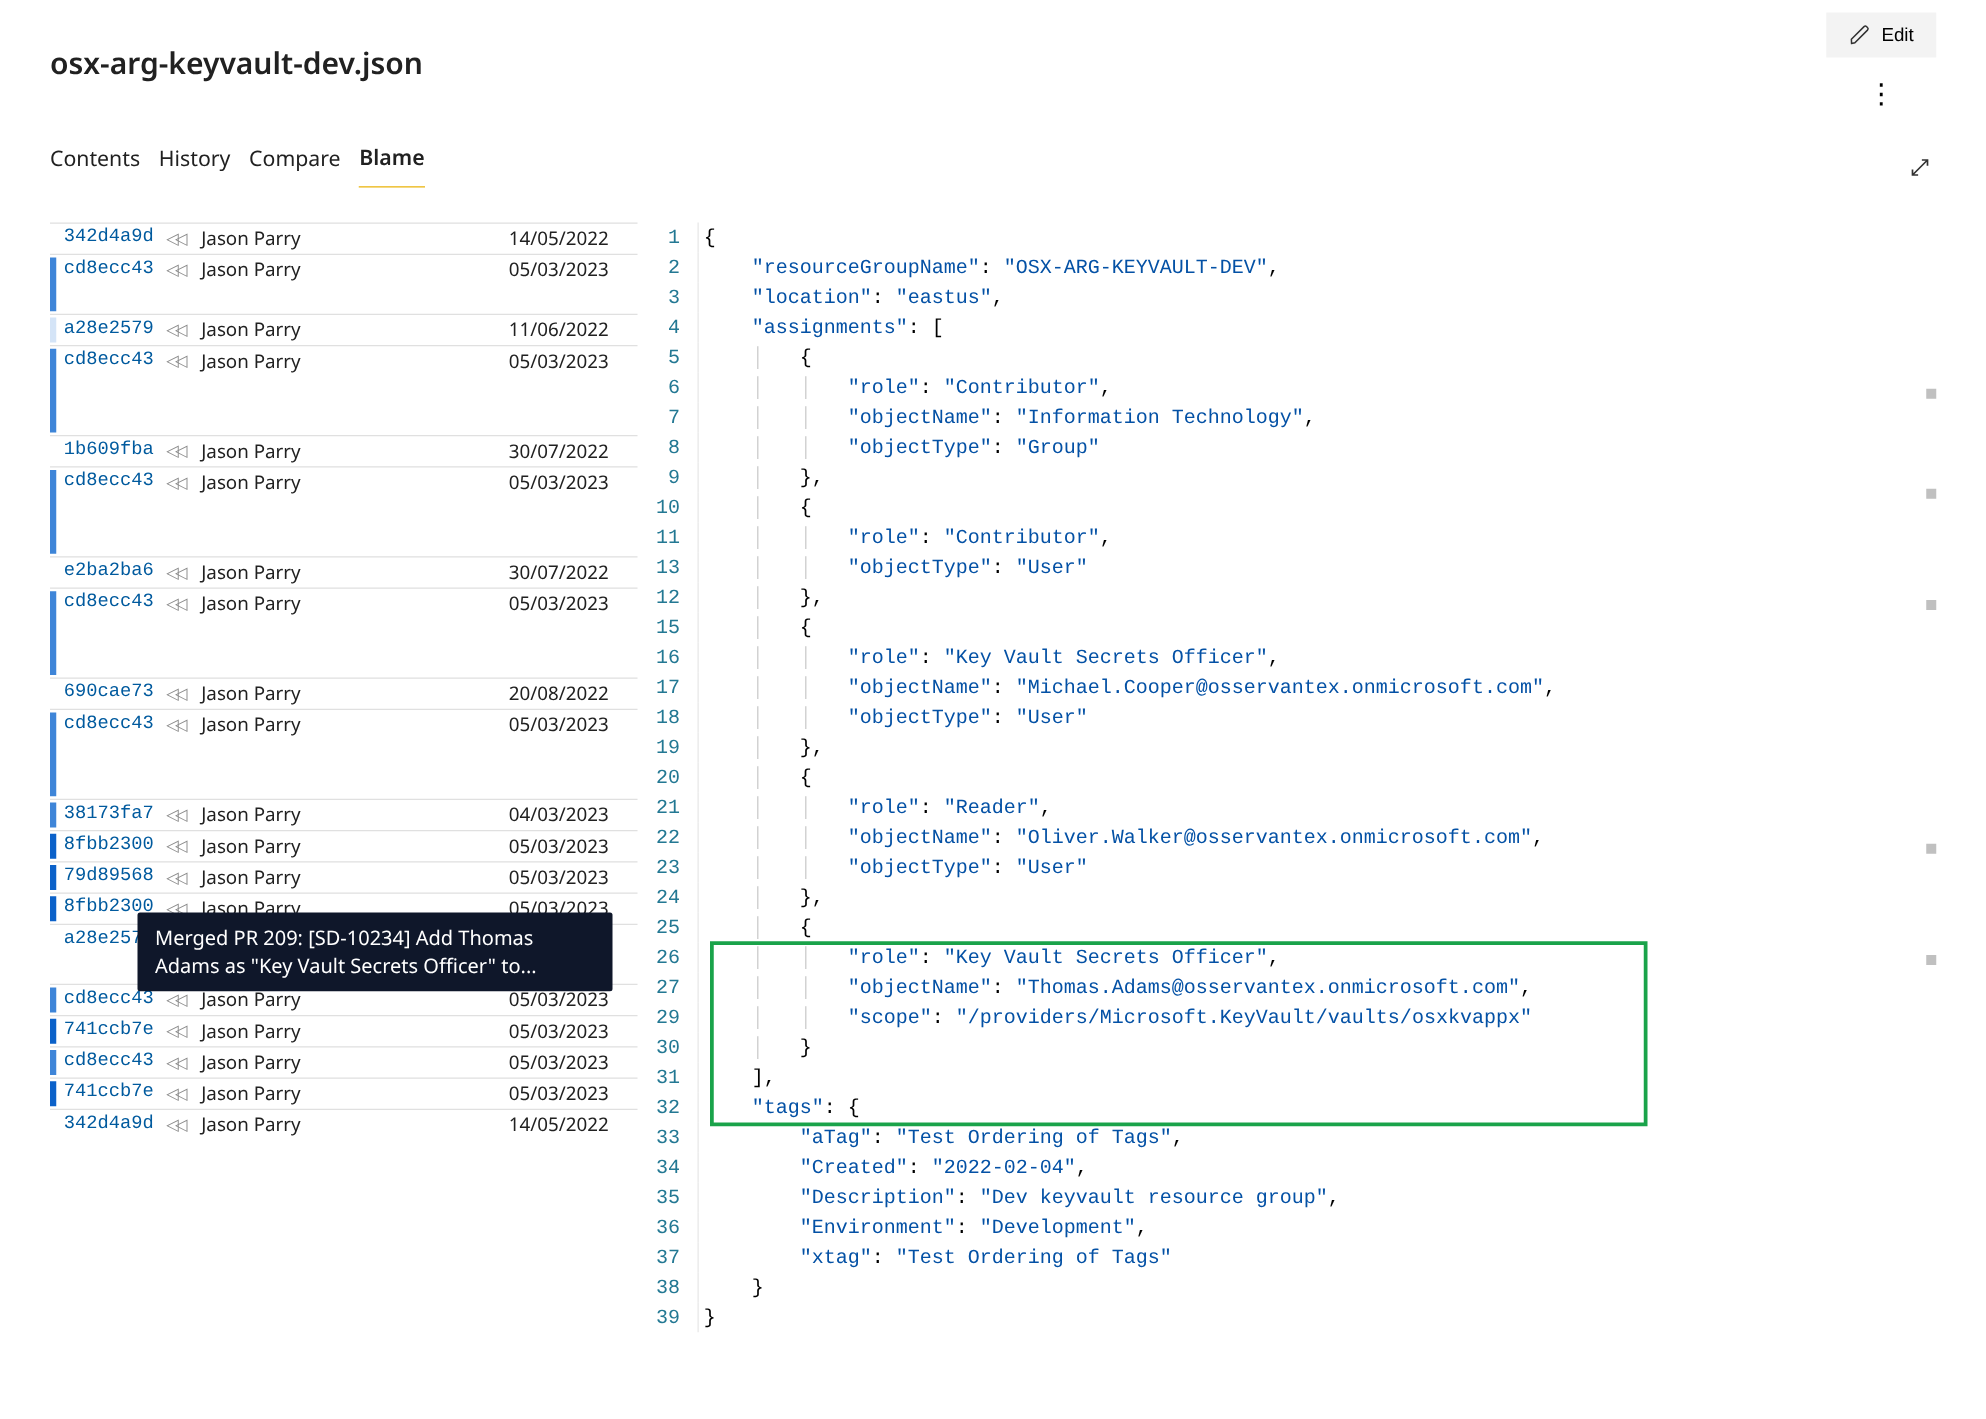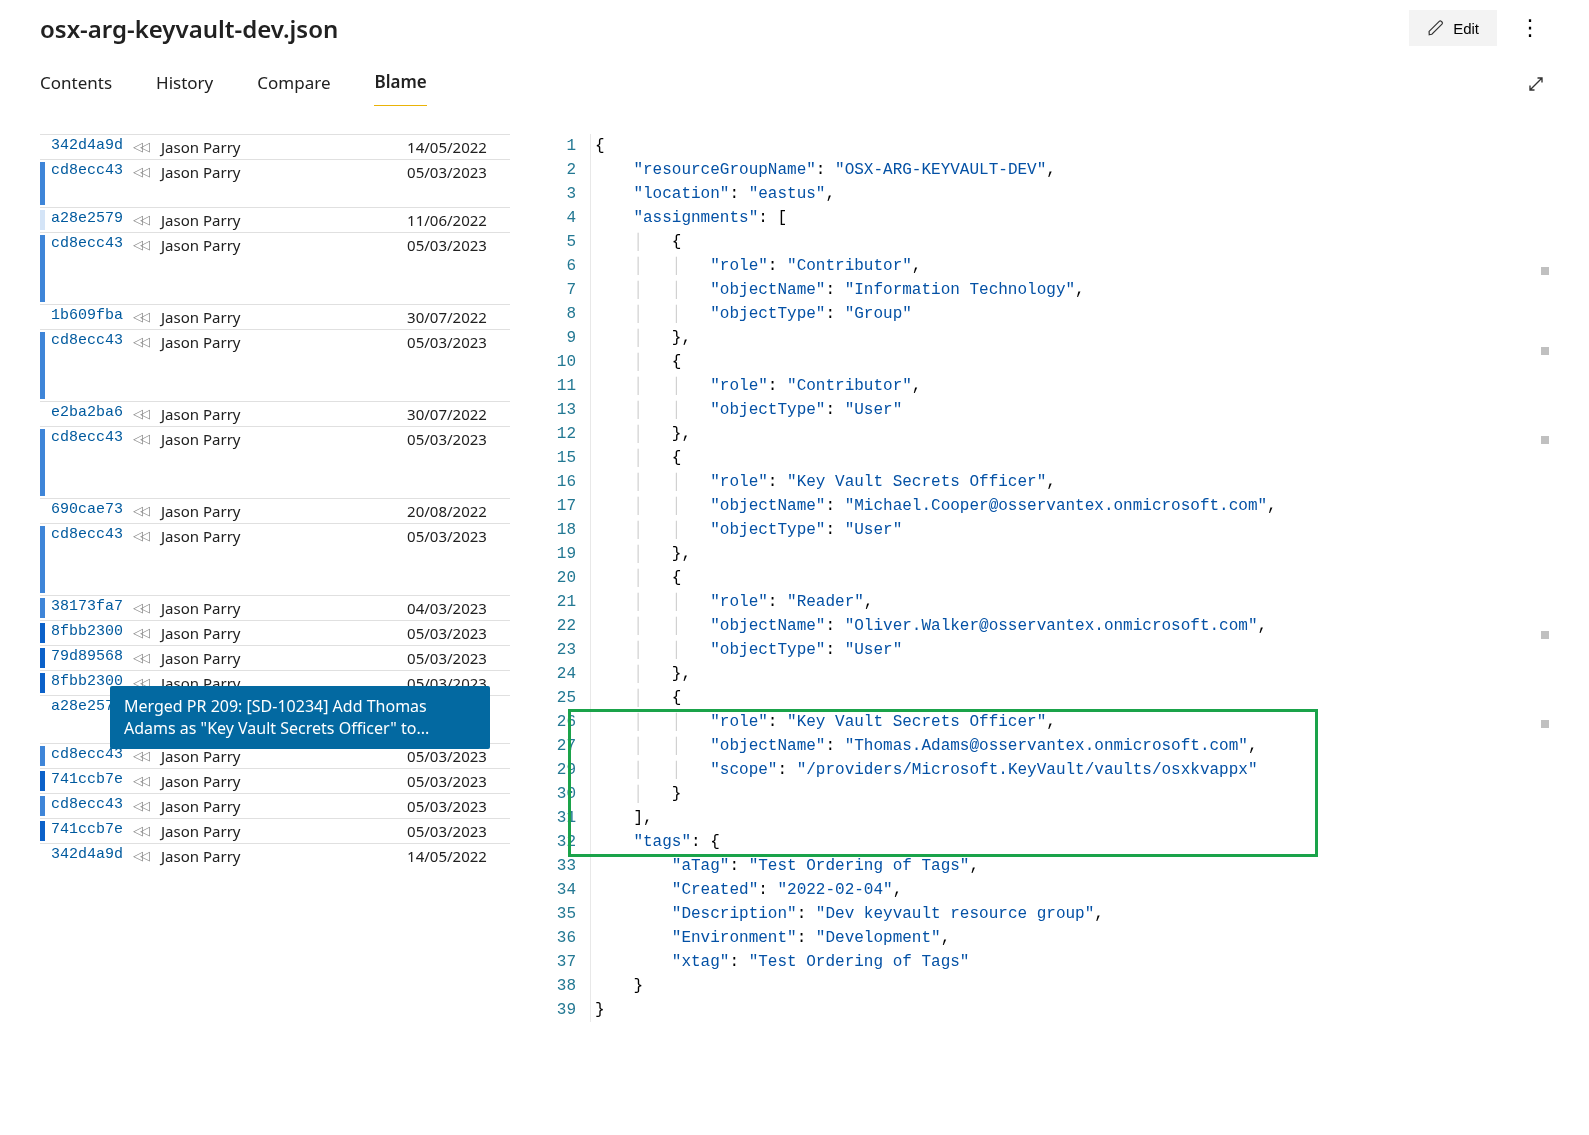--- a/index.html
+++ b/index.html
@@ -18,20 +18,21 @@
     padding: 10px 0 18px 0;
   }
   .file-title {
     font-size: 24px;
     font-weight: 600;
   }
   .header-actions {
     display: flex;
     align-items: center;
     gap: 14px;
+    flex-direction: column;
   }
   .edit-btn {
     background: #f3f3f3;
     border: none;
     padding: 9px 18px;
     font-size: 15px;
     display: flex;
     align-items: center;
     gap: 8px;
     cursor: pointer;
@@ -40,23 +41,23 @@
   .more-btn {
     background: none;
     border: none;
     font-size: 22px;
     padding: 4px 8px;
     cursor: pointer;
     line-height: 1;
   }
   .tabs {
     display: flex;
-    gap: 44px;
+    gap: 15px;
     padding-bottom: 0;
-    align-items: center;
+    align-items: flex-end;
   }
   .tab {
     font-size: 17px;
     padding: 6px 0 12px 0;
     cursor: pointer;
     color: #212121;
   }
   .tab.active {
     font-weight: 600;
     border-bottom: 1px solid #eab308;
@@ -66,21 +67,20 @@
     background: none;
     border: none;
     cursor: pointer;
     padding: 4px;
   }
   .expand-btn svg { width: 18px; height: 18px; }
   .content-area {
     display: flex;
     margin-top: 28px;
     position: relative;
-    gap: 32px;
   }
   .blame-col {
     width: 470px;
     flex-shrink: 0;
     font-size: 15px;
     position: relative;
   }
   .blame-row {
     display: flex;
     align-items: flex-start;
@@ -157,21 +157,21 @@
   .tk-str { color: #0451a5; }
   .tk-punc { color: #000; }
   .ig { color: #d0d0d0; display: inline-block; }
   .highlight-box {
     position: absolute;
     border: 3px solid #1aa34a;
     pointer-events: none;
   }
   .tooltip {
     position: absolute;
-    background: #0369a1;
+    background: #0f172a;
     color: #fff;
     padding: 10px 14px;
     font-size: 16px;
     line-height: 1.35;
     z-index: 100;
     border-radius: 2px;
     max-width: 380px;
   }
   .markers {
     position: absolute;

